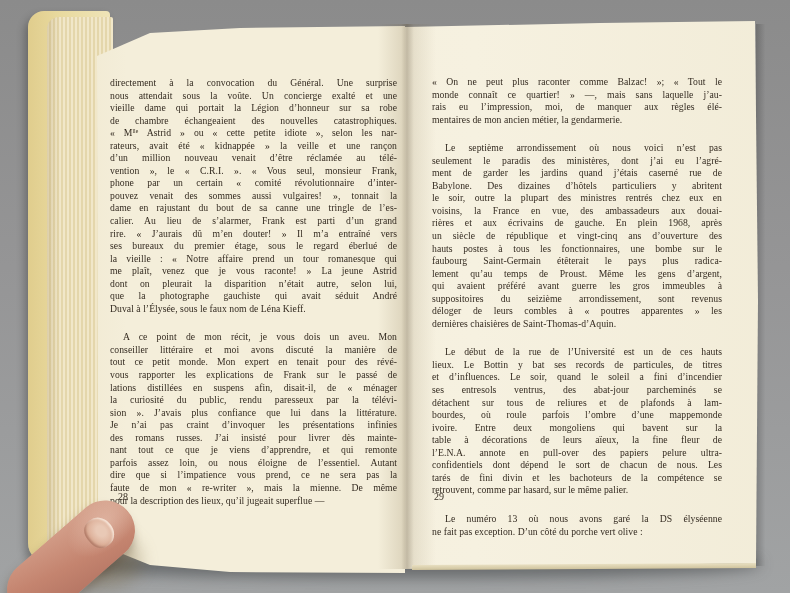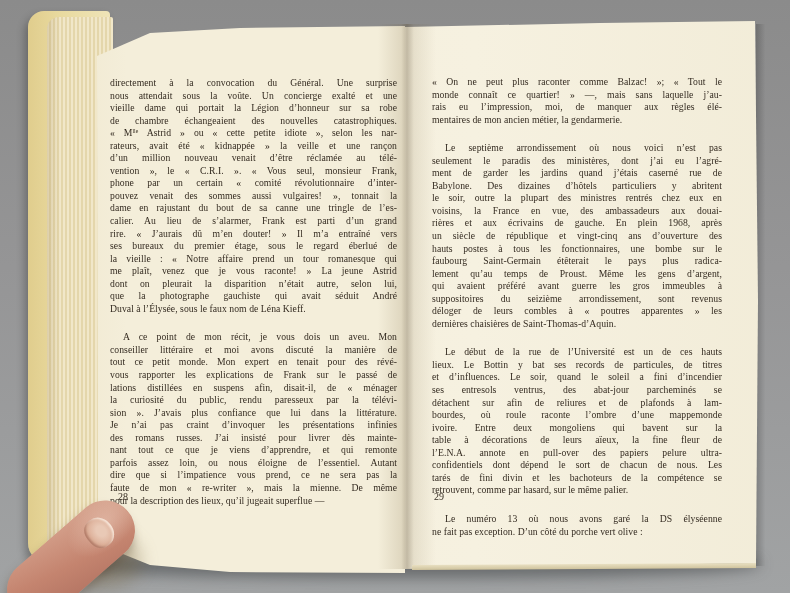--- a/index.html
+++ b/index.html
@@ -219,22 +219,22 @@
       <div class="line">faubourg Saint-Germain étêterait le pays plus radica-</div>
       <div class="line">lement qu’au temps de Proust. Même les gens d’argent,</div>
       <div class="line">qui avaient préféré avant guerre les gros immeubles à</div>
       <div class="line">suppositoires du seizième arrondissement, sont revenus</div>
       <div class="line">déloger de leurs combles à « poutres apparentes » les</div>
       <div class="line flush">dernières chaisières de Saint-Thomas-d’Aquin.</div>
       <div class="line indent">Le début de la rue de l’Université est un de ces hauts</div>
       <div class="line">lieux. Le Bottin y bat ses records de particules, de titres</div>
       <div class="line">et d’influences. Le soir, quand le soleil a fini d’incendier</div>
       <div class="line">ses entresols ventrus, des abat-jour parcheminés se</div>
-      <div class="line">détachent sur afin de reliures et de plafonds à lam-</div>
-      <div class="line">bourdes, où roule raconte l’ombre d’une mappemonde</div>
+      <div class="line">détachent sur tous de reliures et de plafonds à lam-</div>
+      <div class="line">bourdes, où roule parfois l’ombre d’une mappemonde</div>
       <div class="line">ivoire. Entre deux mongoliens qui bavent sur la</div>
       <div class="line">table à décorations de leurs aïeux, la fine fleur de</div>
       <div class="line">l’E.N.A. annote en pull-over des papiers pelure ultra-</div>
       <div class="line">confidentiels dont dépend le sort de chacun de nous. Les</div>
       <div class="line">tarés de fini divin et les bachoteurs de la compétence se</div>
       <div class="line flush">retrouvent, comme par hasard, sur le même palier.</div>
       <div class="line indent">Le numéro 13 où nous avons garé la DS élyséenne</div>
       <div class="line flush">ne fait pas exception. D’un côté du porche vert olive :</div>
     </div>
   <div class="page-number right-page-number">29</div>

